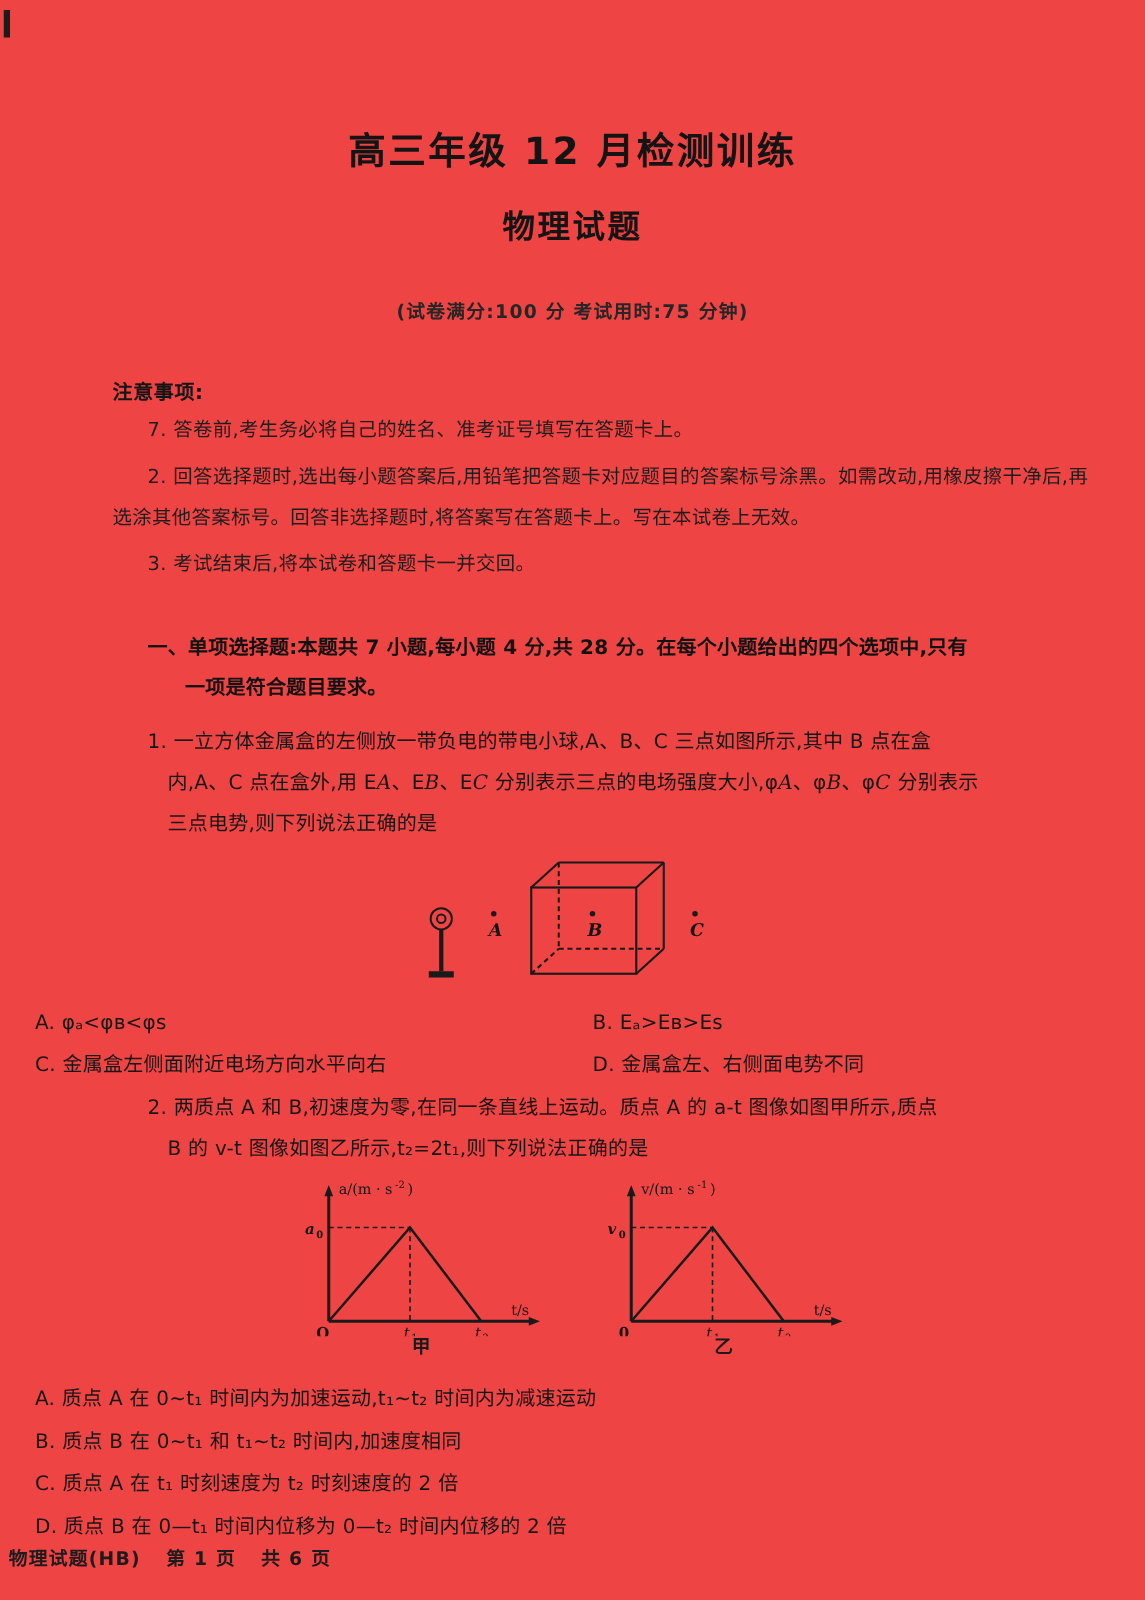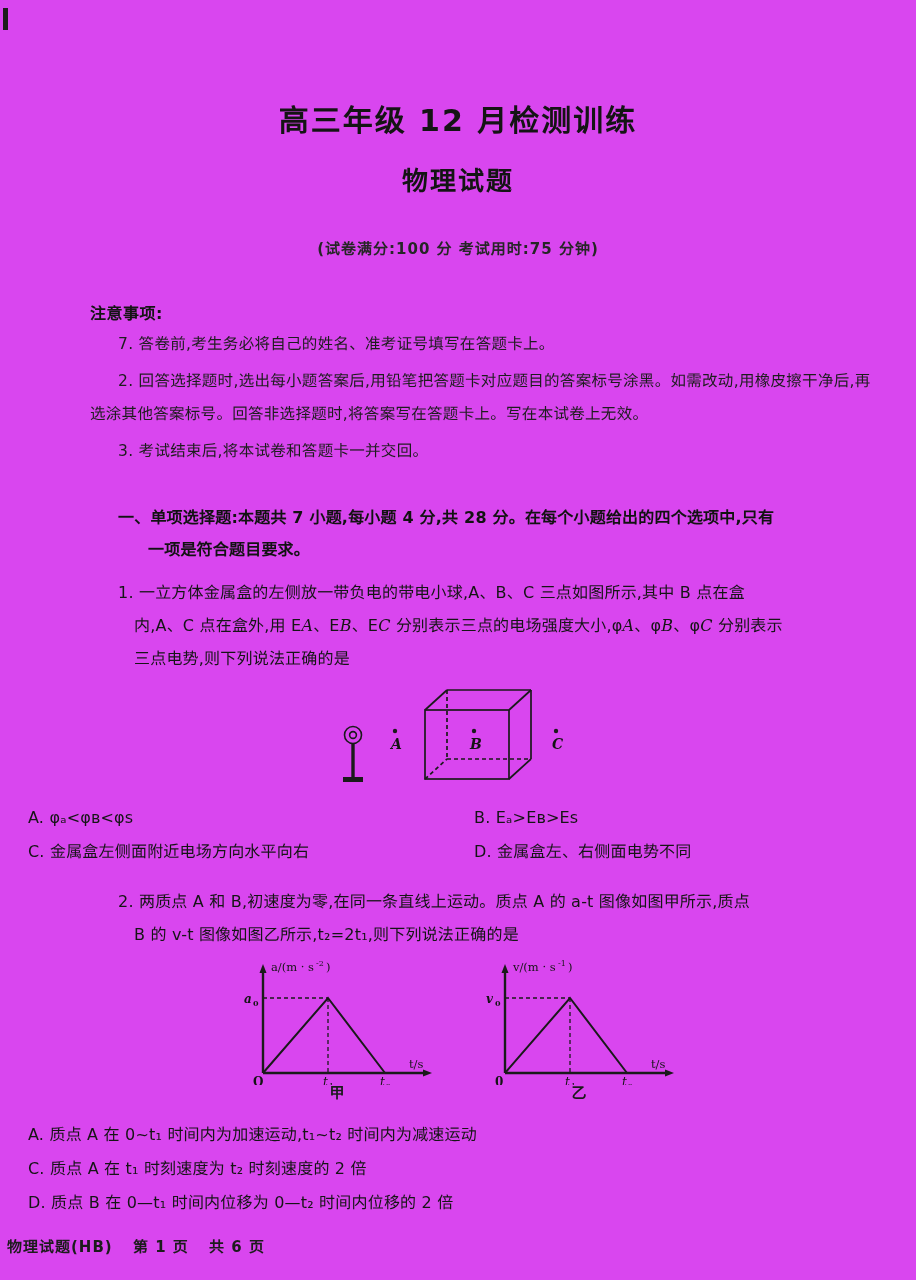--- a/index.html
+++ b/index.html
@@ -15,21 +15,21 @@
     overflow: hidden;
     font-family: "DejaVu Serif", "Liberation Serif", serif;
     color: #1b1b1b;
     -webkit-font-smoothing: none;
   }
 
   
   .page {
     position: absolute;
     inset: 0;
-    background: #d946ef;
+    background: #ef4444;
     padding: 0;
   }
   .scan-mark {
     position: absolute;
     left: 3px;
     top: 8px;
     width: 5px;
     height: 22px;
     background: #1c1c1c;
   }
@@ -273,21 +273,21 @@
       <div class="opt-row">
         <div class="opt half">A. φₐ&lt;φʙ&lt;φꜱ</div>
         <div class="opt half">B. Eₐ&gt;Eʙ&gt;Eꜱ</div>
       </div>
       <div class="opt-row">
         <div class="opt half">C. 金属盒左侧面附近电场方向水平向右</div>
         <div class="opt half">D. 金属盒左、右侧面电势不同</div>
       </div>
     </div>
 
-    <div class="question" style="margin-top:16px;">
+    <div class="question" style="margin-top:0;">
       <div class="q-body">
         <span>2.</span>
         <span>两质点 A 和 B,初速度为零,在同一条直线上运动。质点 A 的 a-t 图像如图甲所示,质点</span>
         <span class="ln2">B 的 v-t 图像如图乙所示,t₂=2t₁,则下列说法正确的是</span>
       </div>
     </div>
 
     <div class="fig-graphs">
 
       <div>
@@ -349,20 +349,23 @@
         </svg>
         <div class="graph-cap">乙</div>
       </div>
     </div>
 
     <div class="options" style="margin-top:16px;">
       <div class="opt-row">
         <div class="opt full">A. 质点 A 在 0~t₁ 时间内为加速运动,t₁~t₂ 时间内为减速运动</div>
       </div>
       <div class="opt-row">
+        <div class="opt full">B. 质点 B 在 0~t₁ 和 t₁~t₂ 时间内,加速度相同</div>
+      </div>
+      <div class="opt-row">
         <div class="opt full">C. 质点 A 在 t₁ 时刻速度为 t₂ 时刻速度的 2 倍</div>
       </div>
       <div class="opt-row">
         <div class="opt full">D. 质点 B 在 0—t₁ 时间内位移为 0—t₂ 时间内位移的 2 倍</div>
       </div>
     </div>
 
   </div>
 
   <div class="footer">

